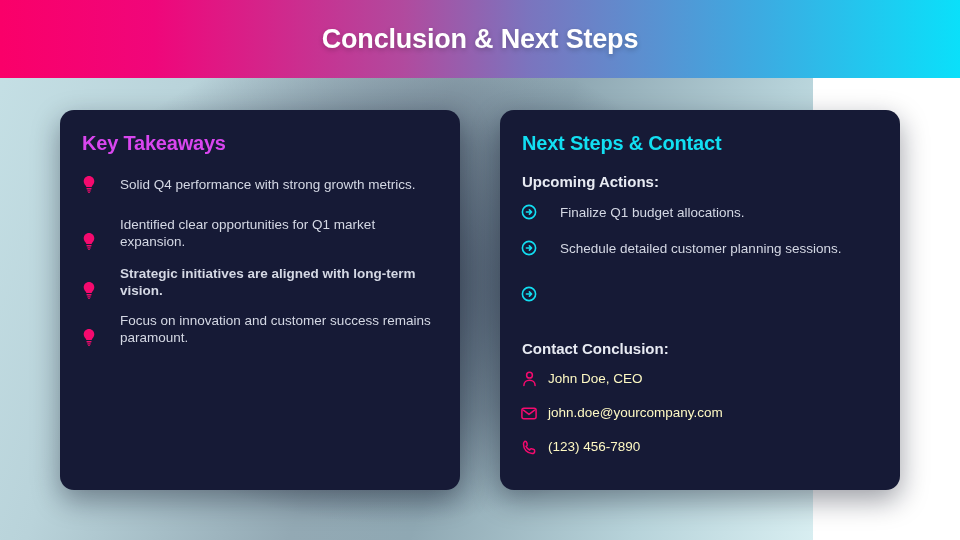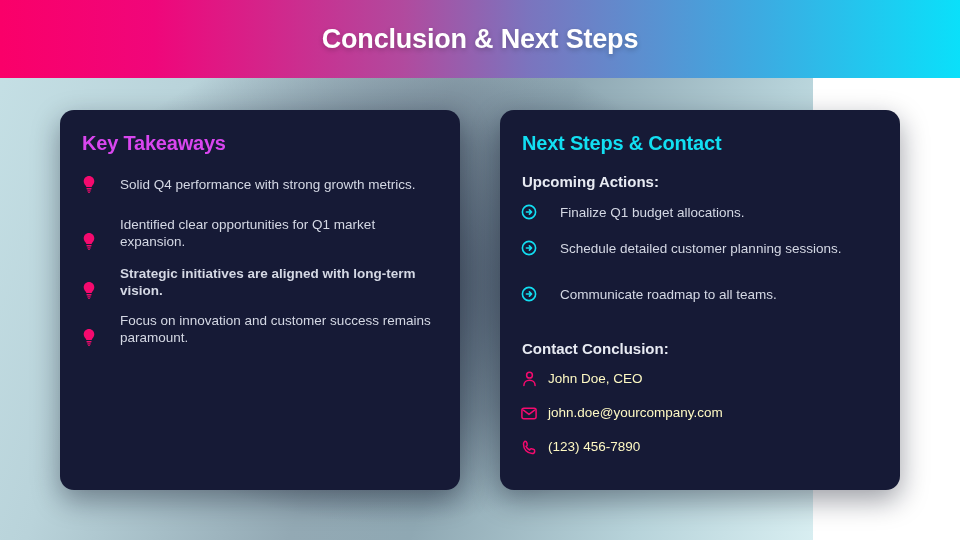--- a/index.html
+++ b/index.html
@@ -190,21 +190,20 @@
         </span>
         <span class="li-text">Schedule detailed customer planning sessions.</span>
       </li>
       <li>
         <span class="li-icon">
           <svg width="16" height="16" viewBox="0 0 16 16">
               <circle cx="8" cy="8" r="6.6" fill="none" stroke="#12dff2" stroke-width="1.6"></circle>
               <path d="M5.4 8h5.1M8.4 5.9L10.6 8l-2.2 2.1" fill="none" stroke="#12dff2" stroke-width="1.6" stroke-linecap="round" stroke-linejoin="round"></path>
             </svg>
         </span>
-        <span class="li-text">Communicate roadmap to all teams.</span>
       </li>
     </ul>
 
     <div class="sub-head contact-head">Contact Conclusion:</div>
 
     <ul class="contact">
       <li>
         <span class="li-icon">
           <svg width="15" height="16" viewBox="0 0 15 16">
               <circle cx="7.5" cy="4.2" r="2.9" fill="none" stroke="#f50a6e" stroke-width="1.5"></circle>

